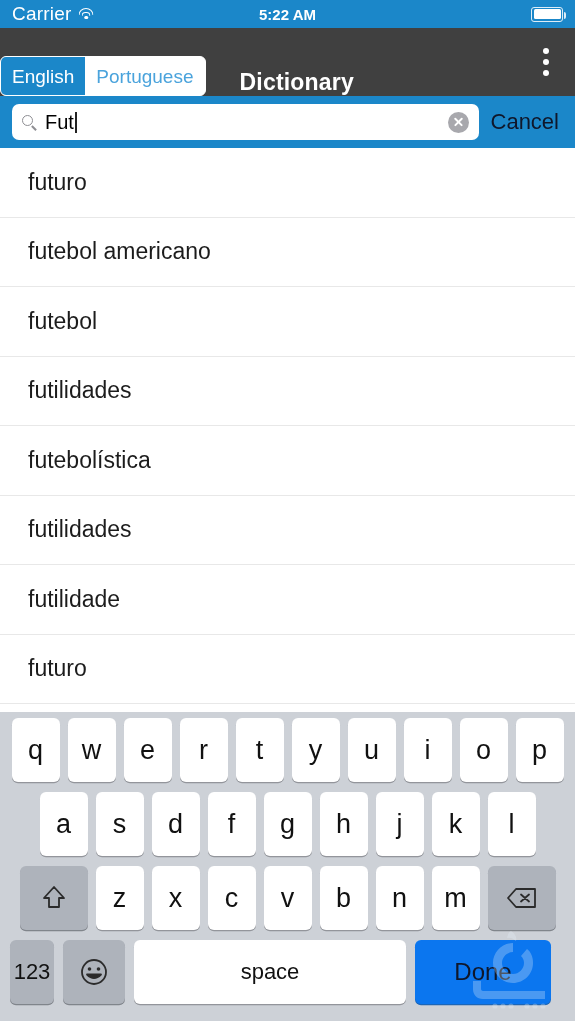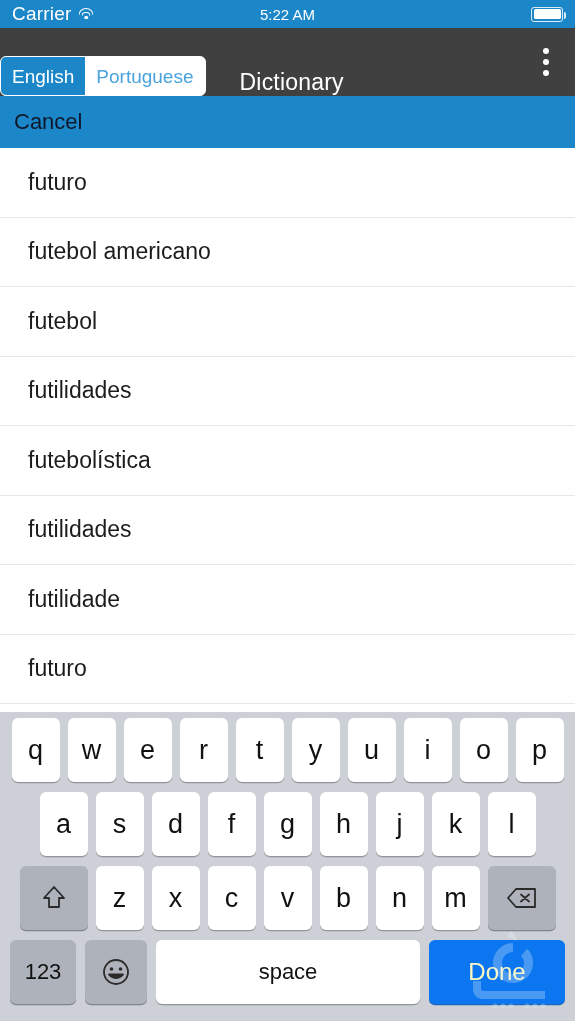--- a/index.html
+++ b/index.html
@@ -20,21 +20,21 @@
   .sb-left { display:flex; align-items:center; gap:7px; }
   .sb-carrier { font-size:19px; letter-spacing:.2px; }
   .wifi-ic { position:relative; width:16px; height:12px; }
   .wifi-ic span {
     position:absolute; left:50%; transform:translateX(-50%);
     border:1.6px solid #fff; border-bottom:none; border-radius:50% 50% 0 0 / 100% 100% 0 0;
   }
   .wifi-ic .w1 { width:15px; height:7px; top:0px; }
   .wifi-ic .w2 { width:9px;  height:4.5px; top:3.5px; }
   .wifi-ic .w3 { width:3.5px; height:3.5px; top:7.5px; background:#fff; border:none; border-radius:50%; }
-  .sb-time { font-size:15px; font-weight:normal; position:absolute; left:0; right:0; text-align:center; pointer-events:none; }
+  .sb-time { font-size:15px; font-weight:bold; position:absolute; left:0; right:0; text-align:center; pointer-events:none; }
   .sb-right { display:flex; align-items:center; }
   .battery { position:relative; width:32px; height:15px; border:1.5px solid rgba(255,255,255,.85); border-radius:3px; }
   .battery .fill { position:absolute; inset:1.5px; background:#fff; border-radius:1.5px; }
   .battery .cap { position:absolute; right:-4px; top:4px; width:2.5px; height:7px; background:rgba(255,255,255,.85); border-radius:0 2px 2px 0; }
 
   
   .navbar {
     height:68px; background:#404040;
     display:flex; align-items:flex-end; padding:0 0;
     position:relative;
@@ -43,21 +43,21 @@
     display:flex; border:1.6px solid #ffffff; border-radius:6px;
     overflow:hidden; height:40px; background:#fff;
   }
   .seg {
     display:flex; align-items:center; justify-content:center;
     padding:0 11px; font-size:19px; line-height:1;
   }
   .seg.active { background:#1b87c9; color:#ffffff; }
   .seg.inactive { background:#ffffff; color:#4aa3dc; }
   .nav-title {
-    color:#fff; font-size:23px; font-weight:normal;
+    color:#fff; font-size:23px; font-weight:bold;
     margin-left:34px; letter-spacing:.2px;
   }
   .overflow {
     position:absolute; right:22px; top:50%; transform:translateY(-50%);
     display:flex; flex-direction:column; gap:5px; align-items:center;
     padding:4px;
   }
   .overflow i { width:6px; height:6px; border-radius:50%; background:#fff; display:block; }
 
   
@@ -110,24 +110,24 @@
   .key {
     background:#fff; border-radius:6px;
     box-shadow:0 1.2px 0 rgba(136,139,145,.85);
     display:flex; align-items:center; justify-content:center;
     font-size:27px; color:#111; line-height:1;
     height:64px; width:48px;
   }
   .key.fn { background:#aeb3bb; box-shadow:0 1.2px 0 rgba(120,124,131,.9); }
   .key.shift  { width:68px; }
   .key.delete { width:68px; }
-  .key.num    { width:66px; font-size:22px; }
+  .key.num    { width:44px; font-size:22px; }
   .key.emoji  { width:62px; font-size:26px; }
   .key.space  { flex:1; max-width:272px; font-size:22px; color:#111; }
-  .key.done   { width:136px; background:#0b76ef; color:#fef9c3; font-size:24px; box-shadow:0 1.2px 0 rgba(9,90,180,.9); }
+  .key.done   { width:136px; background:#0b76ef; color:#0f172a; font-size:24px; box-shadow:0 1.2px 0 rgba(9,90,180,.9); }
   .r4wrap { display:flex; align-items:center; gap:9px; padding:0 10px; width:100%; }
 
   
   .shift-glyph { width:26px; height:28px; display:block; }
   .del-glyph { width:32px; height:24px; display:block; }
   .emoji-glyph { width:30px; height:30px; display:block; }
 
   
   .watermark {
     position:absolute; right:4px; bottom:6px;
@@ -164,20 +164,31 @@
     </div>
     <div class="nav-title">Dictionary</div>
     <div class="overflow">
       <i></i>
         <i></i>
         <i></i>
     </div>
   </div>
 
   <div class="searchbar">
+    <div class="searchfield">
+      <span class="mag">
+        <span class="ring"></span>
+          <span class="hdl"></span>
+      </span>
+      <span class="sf-mid">
+        <span class="sf-text">Fut</span>
+        <span class="caret"></span>
+      </span>
+      <span class="clearbtn"></span>
+    </div>
     <div class="cancelbtn">Cancel</div>
   </div>
 
   <div class="results">
     <div class="row">futuro</div>
     <div class="row">futebol americano</div>
     <div class="row">futebol</div>
     <div class="row">futilidades</div>
     <div class="row">futebolística</div>
     <div class="row">futilidades</div>

